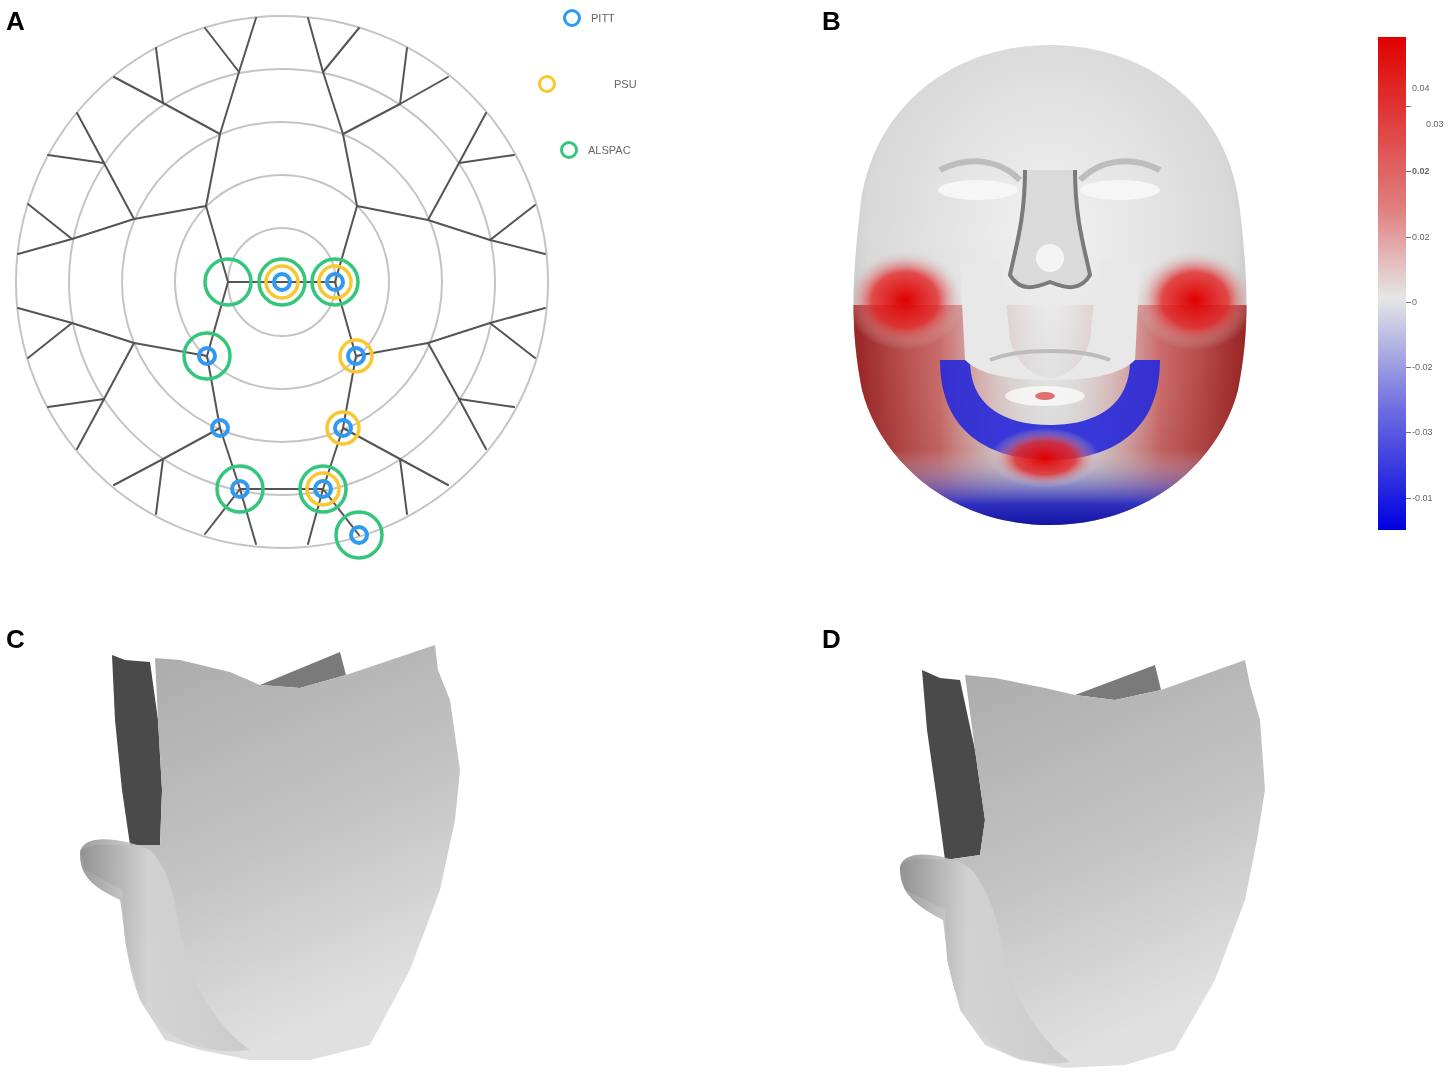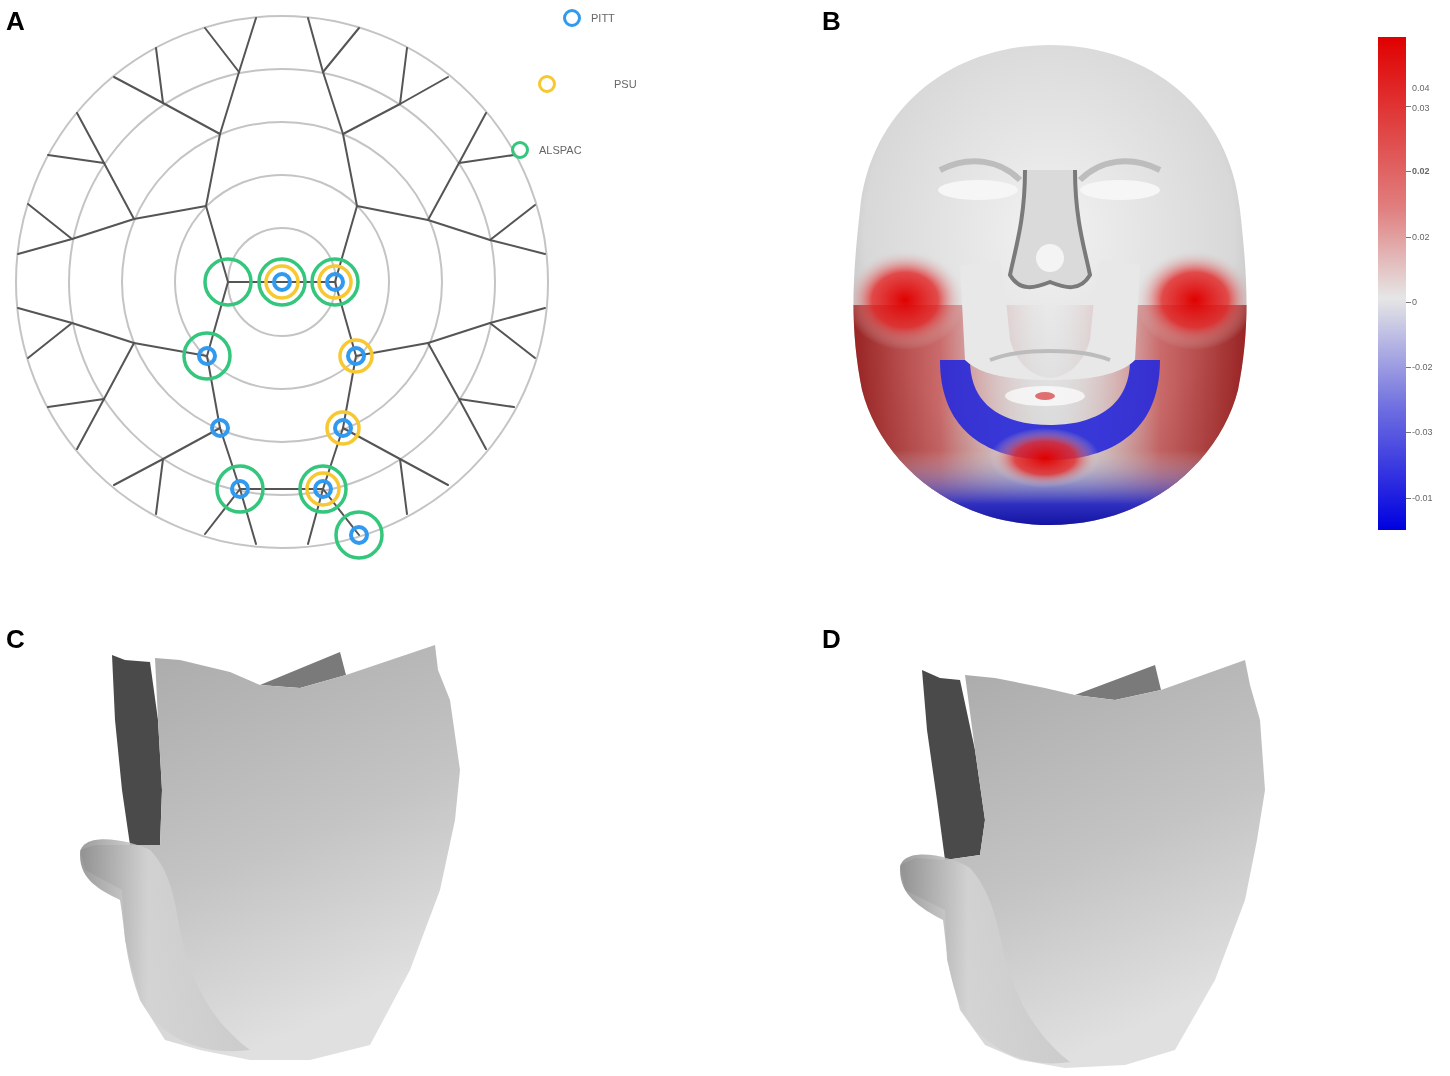--- a/index.html
+++ b/index.html
@@ -133,21 +133,21 @@
   </svg>
   
   <div class="legend-item" style="left:563px;top:9px;">
     <div class="legend-swatch" style="border-color:#2f9af0;"></div>
     <span class="legend-text">PITT</span>
   </div>
   <div class="legend-item" style="left:538px;top:75px;gap:48px;">
     <div class="legend-swatch" style="border-color:#f7c830;"></div>
     <span class="legend-text">PSU</span>
   </div>
-  <div class="legend-item" style="left:511px;top:141px;">
+  <div class="legend-item" style="left:560px;top:141px;">
     <div class="legend-swatch" style="border-color:#35c67d;"></div>
     <span class="legend-text">ALSPAC</span>
   </div>
 </div>
 
 <div class="panel" style="left:830px;top:30px;width:440px;height:510px;">
   <svg width="440" height="510" viewBox="0 0 440 510">
     <defs>
       <radialGradient id="faceShade" cx="50%" cy="40%" r="60%">
         <stop offset="0%" stop-color="#f2f2f2"></stop>
@@ -212,21 +212,21 @@
       <stop offset="35%" stop-color="#e08080"></stop>
       <stop offset="53%" stop-color="#e6e6e6"></stop>
       <stop offset="75%" stop-color="#7070e0"></stop>
       <stop offset="100%" stop-color="#0000e0"></stop>
     </linearGradient>
   </defs>
   <rect x="0" y="0" width="28" height="493" fill="url(#cbGrad)"></rect>
 </svg>
 <div class="cbar-label" style="top:42px;margin-top:46px;">0.04</div>
 <div class="cbar-tick" style="top:106px;"></div>
-<div class="cbar-label" style="top:108px;">0.03</div>
+<div class="cbar-label" style="top:124px;margin-left:14px;">0.03</div>
 <div class="cbar-tick" style="top:171px;"></div>
 <div class="cbar-label" style="top:171px;font-weight:bold;">0.02</div>
 <div class="cbar-tick" style="top:237px;"></div>
 <div class="cbar-label" style="top:237px;">0.02</div>
 <div class="cbar-tick" style="top:302px;"></div>
 <div class="cbar-label" style="top:302px;">0</div>
 <div class="cbar-tick" style="top:367px;"></div>
 <div class="cbar-label" style="top:367px;">-0.02</div>
 <div class="cbar-tick" style="top:432px;"></div>
 <div class="cbar-label" style="top:432px;">-0.03</div>

